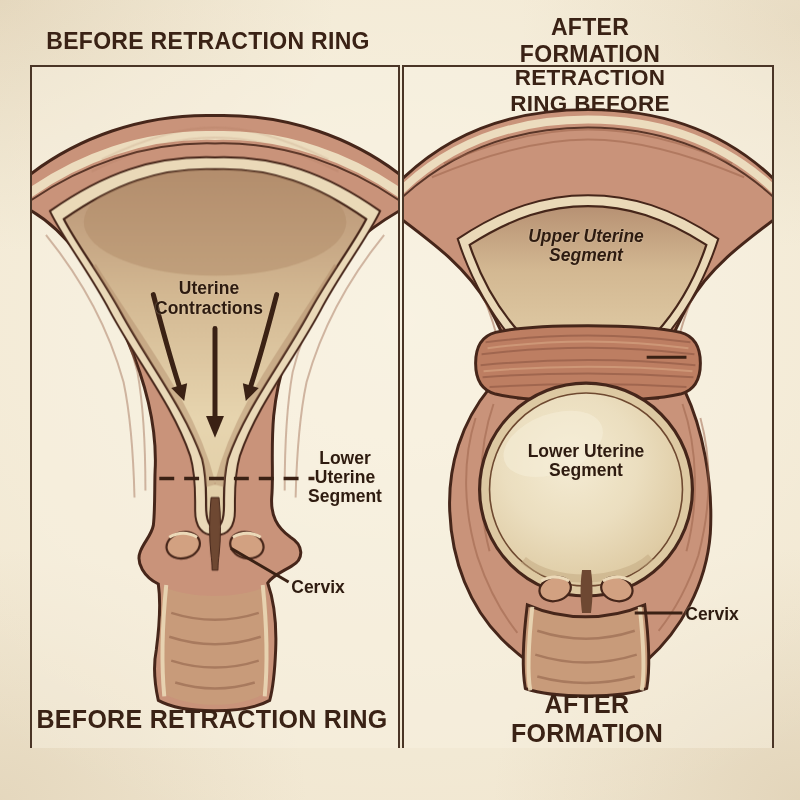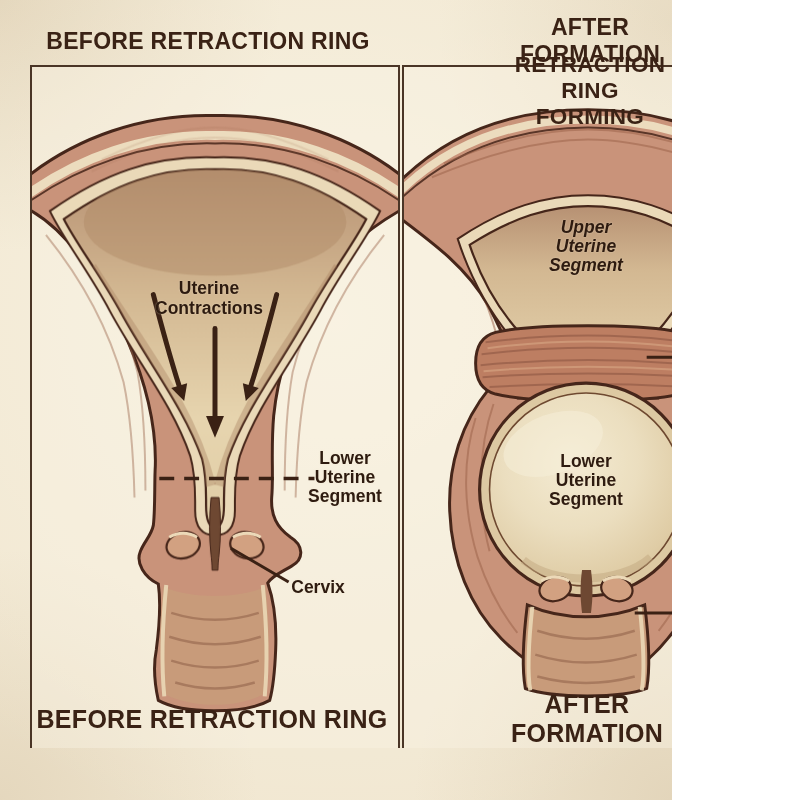--- a/index.html
+++ b/index.html
@@ -1,17 +1,17 @@
 <!DOCTYPE html>
 <html style="--bg: #f1e7d1; --ink: #3a2215;"><head>
 <meta charset="utf-8">
 <style>
   html,body{margin:0;padding:0;}
   .page{
-    position:relative;width:672px;height:800px;overflow:hidden;
+    position:relative;width:800px;height:800px;overflow:hidden;
     font-family:"Liberation Sans","DejaVu Sans",sans-serif;
     background:
       radial-gradient(150% 120% at 50% 40%, rgba(255,252,240,.55) 0%, rgba(255,252,240,0) 55%),
       radial-gradient(60% 45% at 0% 0%, rgba(190,165,125,.28), transparent 70%),
       radial-gradient(50% 40% at 100% 3%, rgba(190,165,125,.22), transparent 70%),
       radial-gradient(55% 45% at 100% 100%, rgba(185,160,120,.25), transparent 70%),
       radial-gradient(55% 45% at 0% 100%, rgba(185,160,120,.22), transparent 70%),
       var(--bg,#f1e7d1);
   }
   .panel{
@@ -36,31 +36,31 @@
   #t-rt{left:590px;top:41px;}
   #t-sub{left:590px;top:91px;}
   #t-lb{left:212px;top:719px;}
   #t-rb{left:587px;top:719px;}
   .label{font-size:17.5px;line-height:19px;color:#2e1b10;text-shadow:0 0 2px rgba(242,232,206,.55);}
   #lbl-uc{left:209px;top:298px;line-height:20px;}
   #lbl-lusL{left:345px;top:477px;}
   #lbl-cxL{left:318px;top:587px;}
   #lbl-uus{left:586px;top:246px;font-style:italic;}
   #lbl-rr{left:729px;top:369px;line-height:20px;}
-  #lbl-lusR{left:586px;top:480px;}
+  #lbl-lusR{left:586px;top:461px;}
   #lbl-cxR{left:712px;top:614px;}
 </style>
 </head>
 <body>
 
 <div class="page">
 
   <div class="title t-top" id="t-lt">BEFORE RETRACTION RING</div>
   <div class="title t-top" id="t-rt">AFTER FORMATION</div>
-  <div class="title t-sub" id="t-sub">RETRACTION RING FORMING</div>
+  <div class="title t-sub" id="t-sub">RETRACTION RING BEFORE</div>
 
   <section class="panel panel-left">
     <svg viewBox="0 0 368 683">
       <defs>
         <linearGradient id="cavL" x1="0" y1="0" x2="0" y2="1">
           <stop offset="0" stop-color="#b79173"></stop>
             <stop offset=".35" stop-color="#d3b892"></stop>
           <stop offset=".7" stop-color="#e7d5af"></stop>
             <stop offset="1" stop-color="#e0cda6"></stop>
         </linearGradient>

